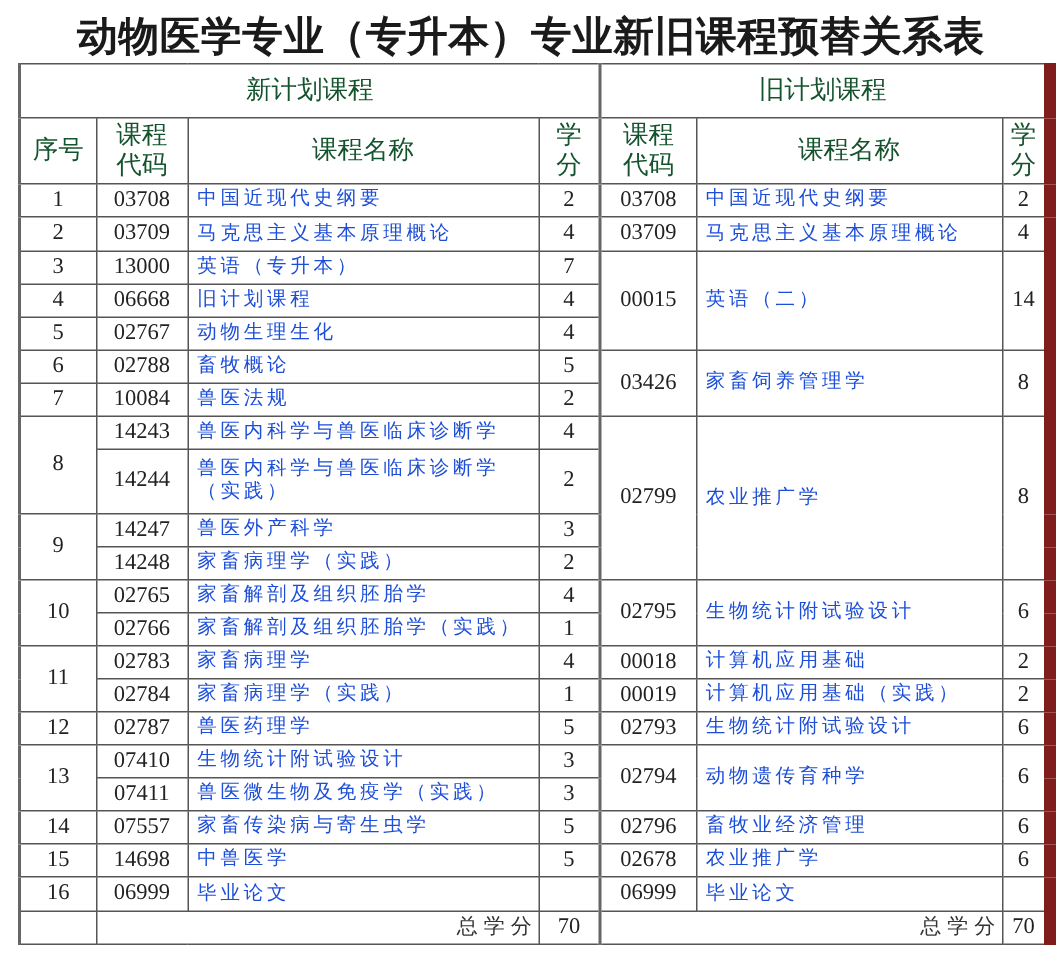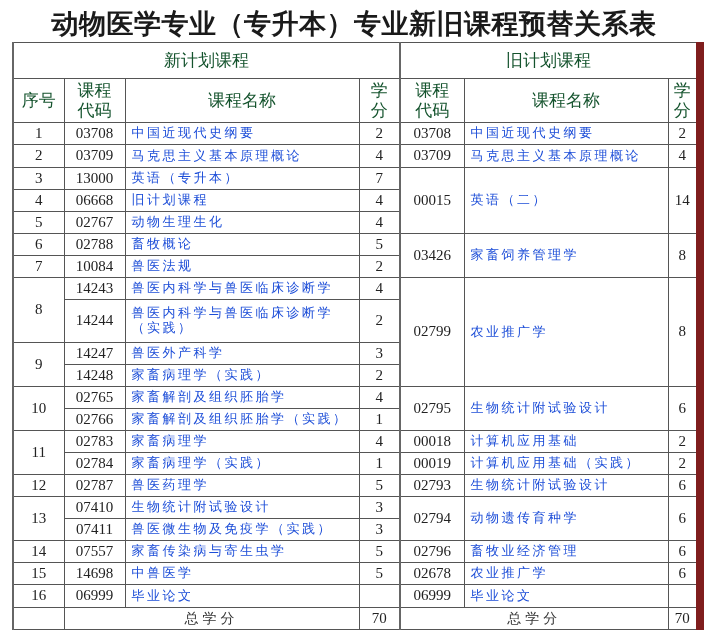--- a/index.html
+++ b/index.html
@@ -12,21 +12,21 @@
           table-layout:fixed; width:687px; }
   td { border:1px solid #555; padding:0; font-size:14px; line-height:1.15;
        vertical-align:middle; overflow:hidden; }
   td.name { padding-left:6px; letter-spacing:2.5px; font-size:13px; color:#1d4ed8; }
   td.num { font-family:"Liberation Serif","DejaVu Serif",serif; font-size:15px; text-align:center; }
   td.hdr { font-family:"DejaVu Sans","Liberation Sans",sans-serif; text-align:center; font-size:17px; color:#14532d; }
   .outer-l { border-left:2px solid #666; }
   .outer-r { border-right:8px solid #7f1d1d; }
   .mid { border-right:2px solid #666; }
   tr.dash-top td.dsub { border-top:1px dashed #888; }
-  .total-label { text-align:center; letter-spacing:4px; font-size:14px; color:#333; }
+  .total-label { text-align:right; letter-spacing:4px; font-size:14px; color:#333; }
 </style>
 </head>
 <body>
 
 <div class="title">动物医学专业（专升本）专业新旧课程预替关系表</div>
 
 <table>
   <colgroup>
     <col style="width:51px">
       <col style="width:61px">

